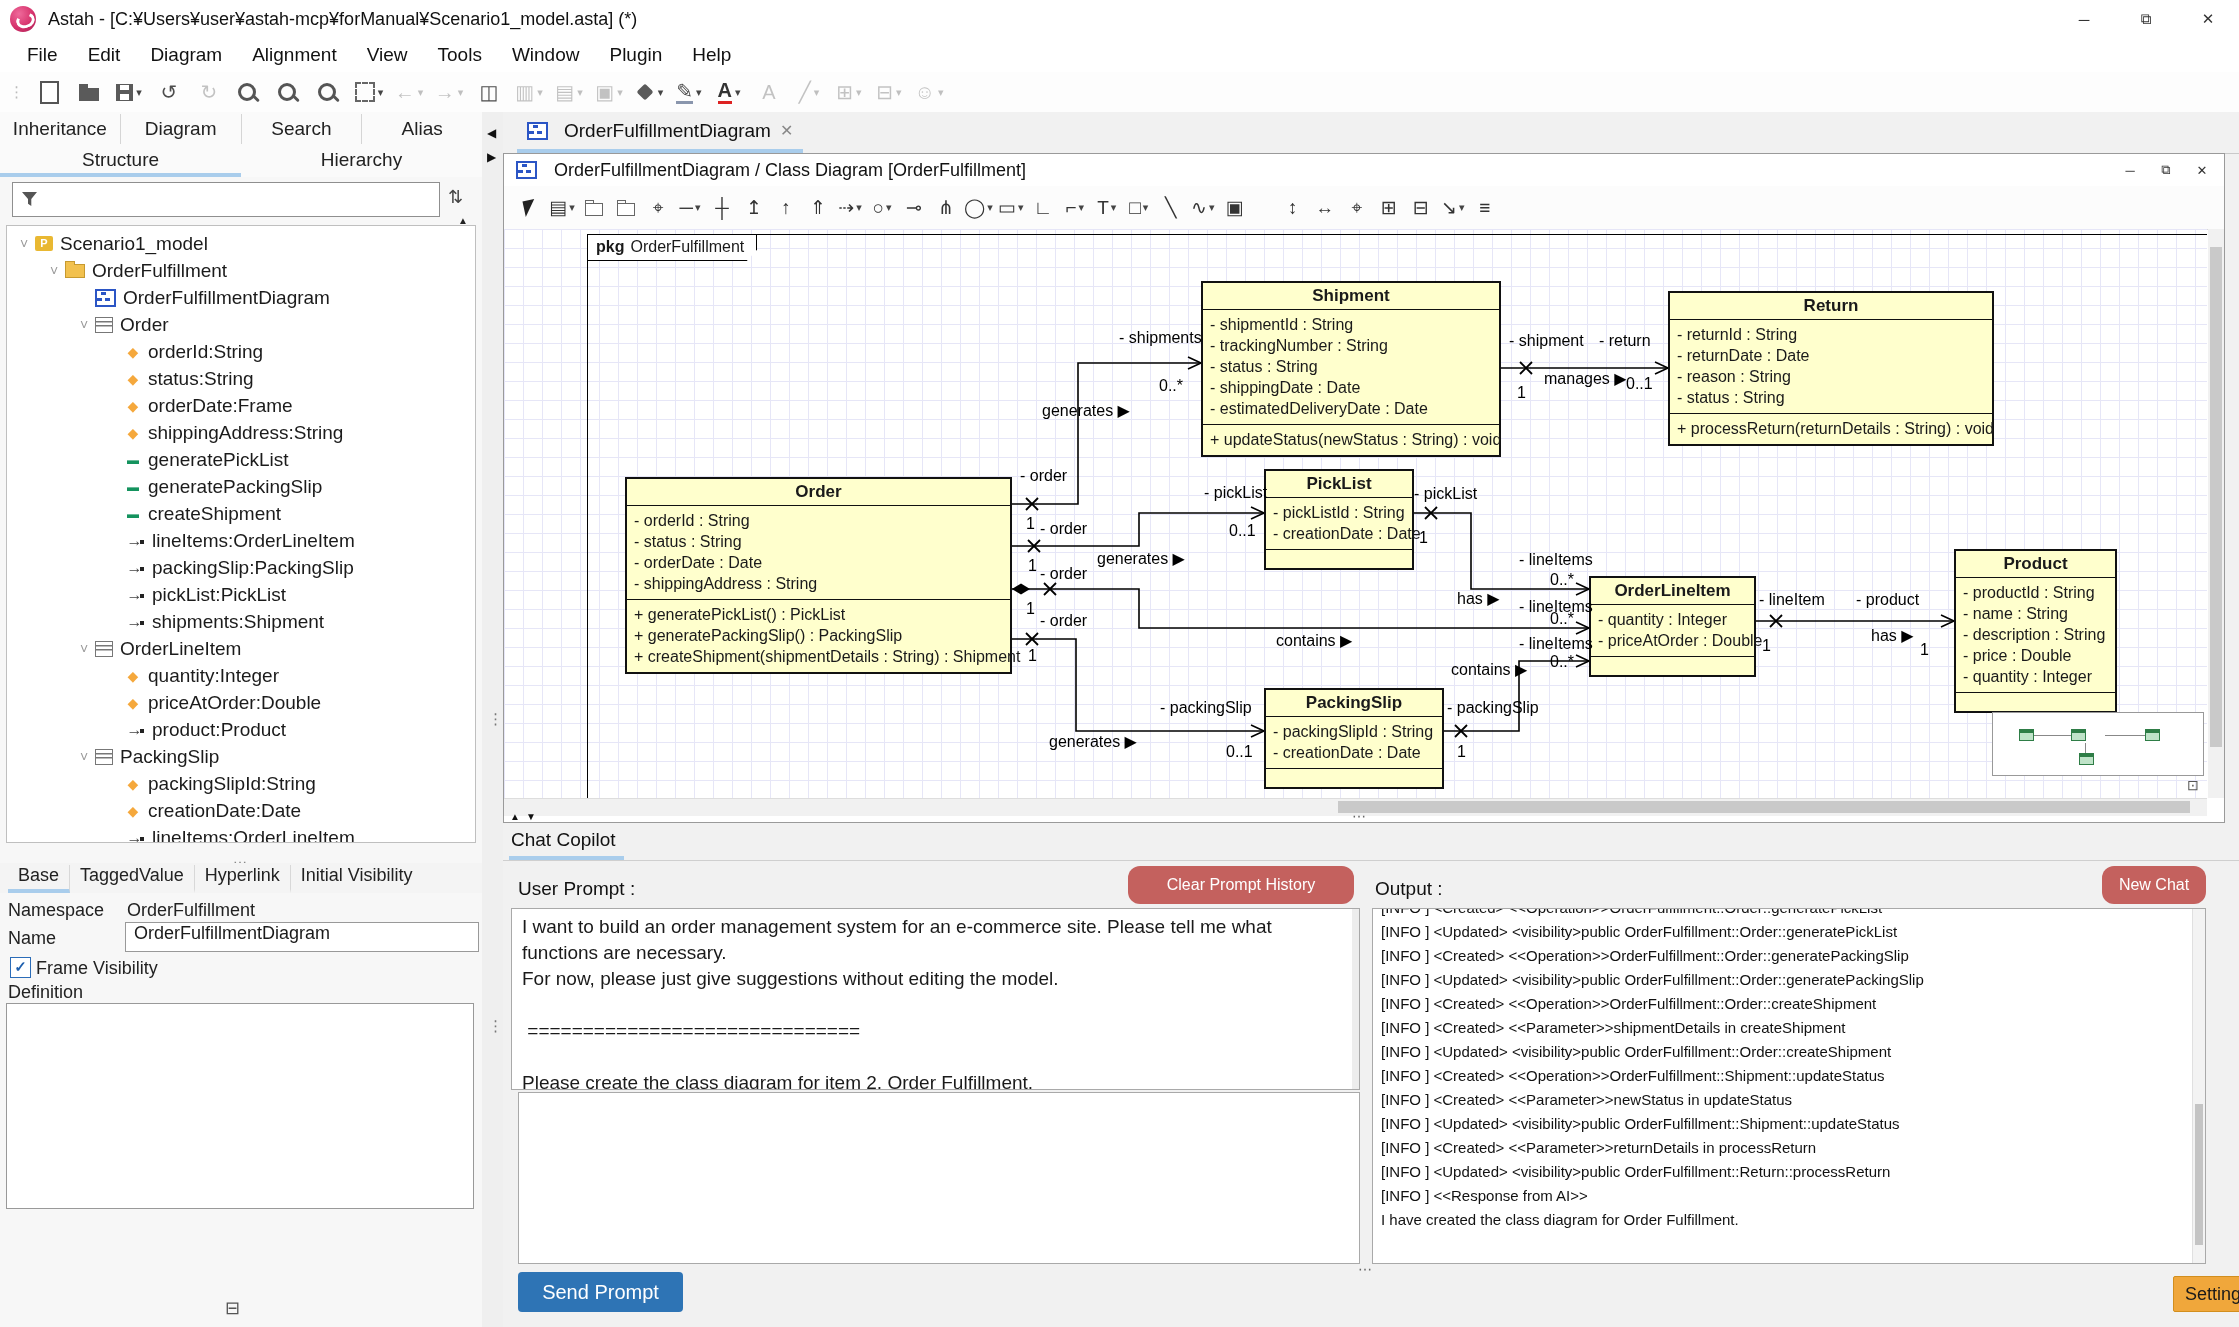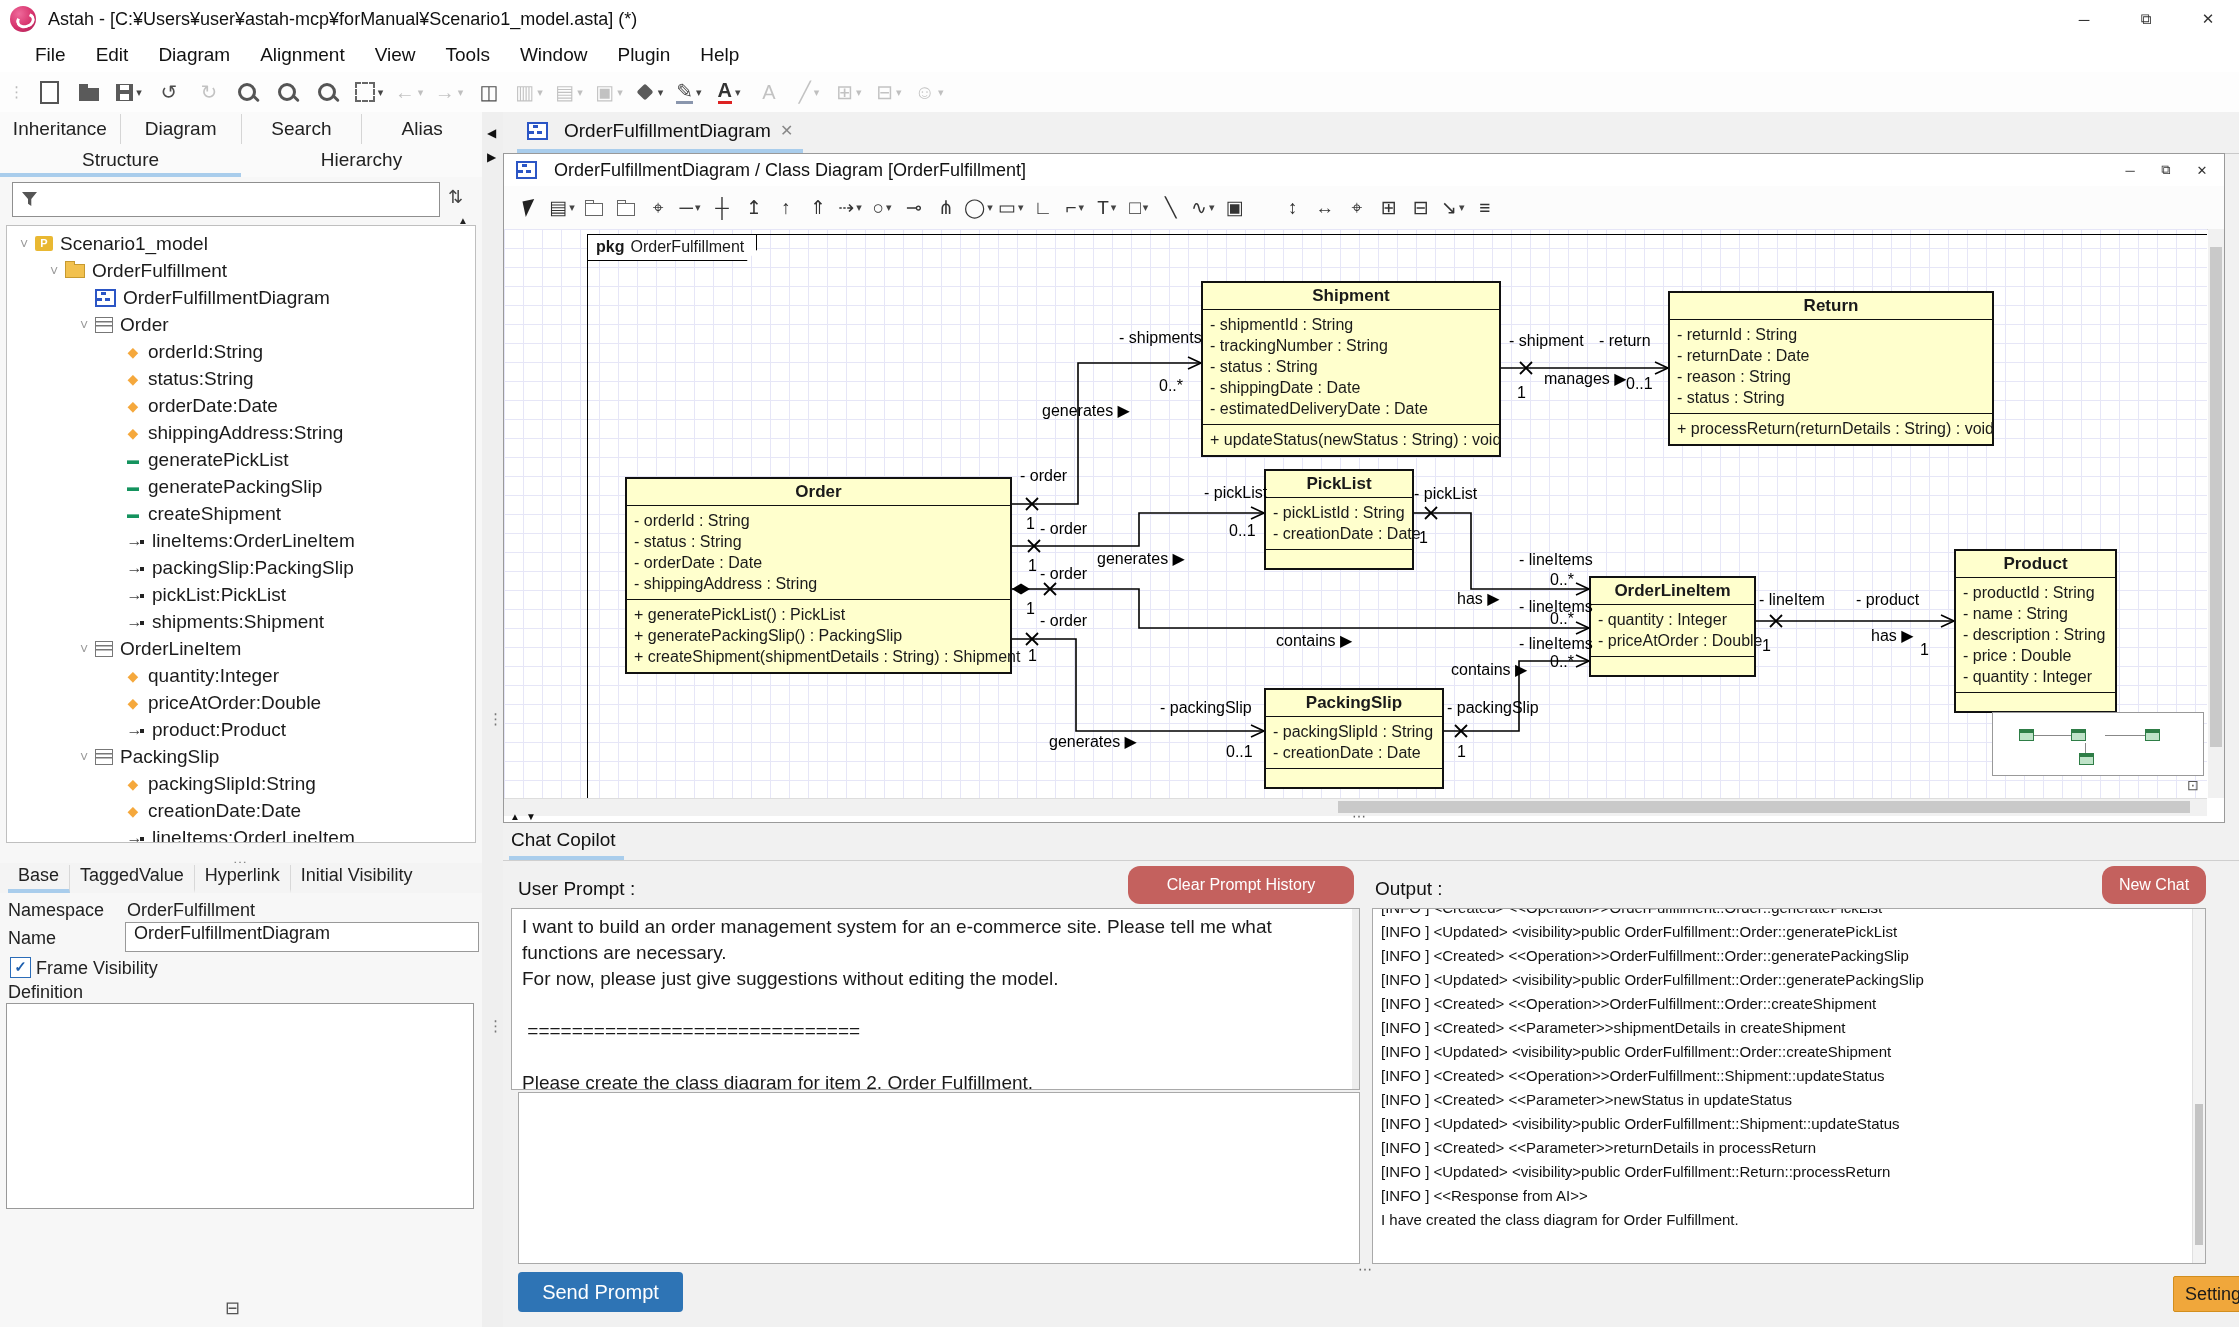--- a/index.html
+++ b/index.html
@@ -9,21 +9,21 @@
   
   .titlebar{position:absolute;left:0;top:0;right:0;height:38px;background:#fff;display:flex;align-items:center;}
   .logo{position:absolute;left:10px;top:6px;width:26px;height:26px;border-radius:50%;
     background:radial-gradient(circle at 35% 30%, #ef6a9b 0%, #d6336c 55%, #a81d53 100%);}
   .logo::after{content:"";position:absolute;left:6px;top:7px;width:13px;height:9px;border:3px solid #fff;border-top-color:transparent;border-radius:50%;transform:rotate(-20deg);}
   .title-text{position:absolute;left:48px;top:0;height:38px;line-height:38px;font-size:18px;color:#111;}
   .win-controls{position:absolute;right:0;top:0;height:38px;display:flex;}
   .win-btn{width:62px;height:38px;display:flex;align-items:center;justify-content:center;font-size:15px;color:#333;}
 
   
-  .menubar{position:absolute;left:0;top:38px;right:0;height:34px;display:flex;align-items:center;padding-left:20px;background:#fff;}
+  .menubar{position:absolute;left:0;top:38px;right:0;height:34px;display:flex;align-items:center;padding-left:12px;background:#fff;}
   .menu-item{padding:0 15px;font-size:19px;color:#111;}
 
   
   .toolbar{position:absolute;left:0;top:72px;right:0;height:40px;background:#fdfdfd;border-bottom:1px solid #e0e0e0;display:flex;align-items:center;padding-left:4px;}
   .grip{color:#bbb;font-size:15px;margin:0 5px;}
   .tb-btn{height:32px;min-width:30px;display:flex;align-items:center;justify-content:center;gap:3px;margin:0 2px;padding:0 3px;}
   .tb-btn .glyph{font-size:20px;color:#4d4d4d;line-height:1;}
   .tb-btn.dis{opacity:.33;}
   .caret{font-size:11px;color:#444;}
 
@@ -323,21 +323,21 @@
             <span class="tlabel">orderId:String</span>
           </div>
           <div class="trow" style="padding-left: 96px;">
             <span class="chev"></span>
             <span class="tico tico-attribute">◆</span>
             <span class="tlabel">status:String</span>
           </div>
           <div class="trow" style="padding-left: 96px;">
             <span class="chev"></span>
             <span class="tico tico-attribute">◆</span>
-            <span class="tlabel">orderDate:Date</span>
+            <span class="tlabel">orderDate:Frame</span>
           </div>
           <div class="trow" style="padding-left: 96px;">
             <span class="chev"></span>
             <span class="tico tico-attribute">◆</span>
             <span class="tlabel">shippingAddress:String</span>
           </div>
           <div class="trow" style="padding-left: 96px;">
             <span class="chev"></span>
             <span class="tico tico-operation">▬</span>
             <span class="tlabel">generatePickList</span>

